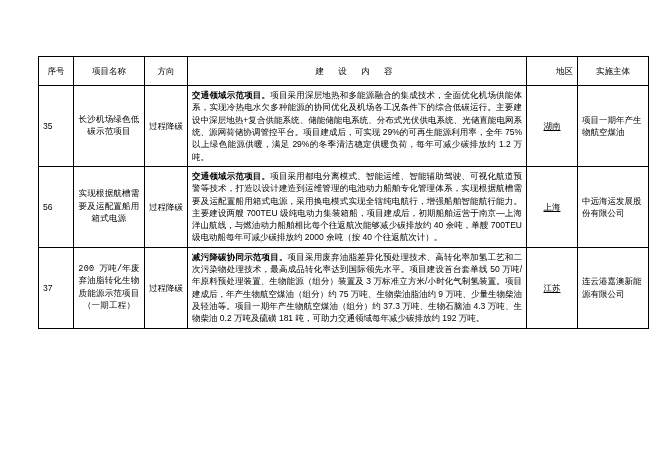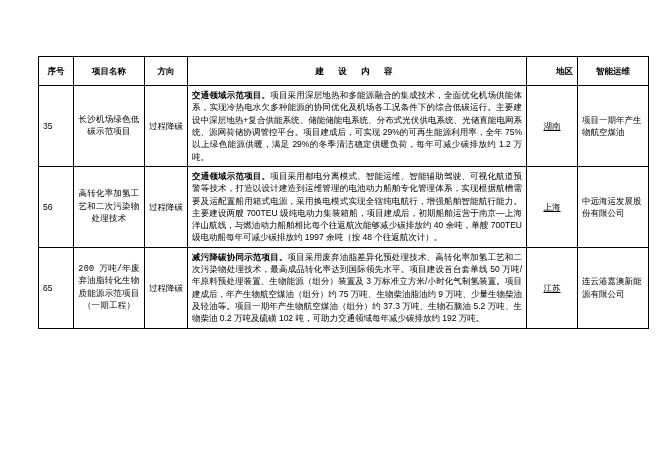--- a/index.html
+++ b/index.html
@@ -28,21 +28,21 @@
   table.doc-table th,
   table.doc-table td {
     border: 1px solid #000000;
     vertical-align: middle;
     padding: 3px 4px;
     font-size: 8.5px;
     line-height: 1.45;
   }
   thead th {
     text-align: center;
-    font-weight: bold;
+    font-weight: normal;
     font-size: 9px;
     height: 22px;
     padding: 2px 2px;
   }
   th.col-seq { width: 26px; }
   th.col-name { width: 62px; margin-top: 24px; }
   th.col-dir { width: 34px; }
   th.col-content { width: 330px; }
   th.col-region { width: 42px; text-align: right; }
   th.col-entity { width: 62px; }
@@ -91,43 +91,43 @@
 
 <div class="page">
   <table class="doc-table">
     <thead>
       <tr>
         <th class="col-seq">序号</th>
         <th class="col-name">项目名称</th>
         <th class="col-dir">方向</th>
         <th class="col-content col-content-head">建 设 内 容</th>
         <th class="col-region">地区</th>
-        <th class="col-entity">智能运维</th>
+        <th class="col-entity">实施主体</th>
       </tr>
     </thead>
     <tbody>
       <tr>
         <td class="cell-seq">35</td>
         <td class="cell-name">长沙机场绿色低碳示范项目</td>
         <td class="cell-dir">过程降碳</td>
         <td class="cell-content"><span class="bold">交通领域示范项目。</span><span class="content-inner-text">项目采用深层地热和多能源融合的集成技术，全面优化机场供能体系，实现冷热电水欠多种能源的协同优化及机场各工况条件下的综合低碳运行。主要建设中深层地热+复合供能系统、储能储能电系统、分布式光伏供电系统、光储直能电网系统、源网荷储协调管控平台。项目建成后，可实现 29%的可再生能源利用率，全年 75%以上绿色能源供暖，满足 29%的冬季清洁稳定供暖负荷，每年可减少碳排放约 1.2 万吨。</span></td>
         <td class="cell-region">湖南</td>
         <td class="cell-entity">项目一期年产生物航空煤油</td>
       </tr>
       <tr>
         <td class="cell-seq">56</td>
-        <td class="cell-name">高转化率加氢工艺和二次污染物处理技术</td>
+        <td class="cell-name">实现根据航槽需要及运配置船用箱式电源</td>
         <td class="cell-dir">过程降碳</td>
-        <td class="cell-content"><span class="bold">交通领域示范项目。</span><span class="content-inner-text">项目采用都电分离模式、智能运维、智能辅助驾驶、可视化航道预警等技术，打造以设计建造到运维管理的电池动力船舶专化管理体系，实现根据航槽需要及运配置船用箱式电源，采用换电模式实现全辖纯电航行，增强船舶智能航行能力。主要建设两艘 700TEU 级纯电动力集装箱船，项目建成后，初期船舶运营于南京—上海洋山航线，与燃油动力船舶相比每个往返航次能够减少碳排放约 40 余吨，单艘 700TEU 级电动船每年可减少碳排放约 1997 余吨（按 48 个往返航次计）。</span></td>
+        <td class="cell-content"><span class="bold">交通领域示范项目。</span><span class="content-inner-text">项目采用都电分离模式、智能运维、智能辅助驾驶、可视化航道预警等技术，打造以设计建造到运维管理的电池动力船舶专化管理体系，实现根据航槽需要及运配置船用箱式电源，采用换电模式实现全辖纯电航行，增强船舶智能航行能力。主要建设两艘 700TEU 级纯电动力集装箱船，项目建成后，初期船舶运营于南京—上海洋山航线，与燃油动力船舶相比每个往返航次能够减少碳排放约 40 余吨，单艘 700TEU 级电动船每年可减少碳排放约 2000 余吨（按 40 个往返航次计）。</span></td>
         <td class="cell-region">上海</td>
         <td class="cell-entity">中远海运发展股份有限公司</td>
       </tr>
       <tr>
-        <td class="cell-seq">65</td>
+        <td class="cell-seq">37</td>
         <td class="cell-name">200 万吨/年废弃油脂转化生物质能源示范项目（一期工程）</td>
         <td class="cell-dir">过程降碳</td>
-        <td class="cell-content"><span class="bold">减污降碳协同示范项目。</span><span class="content-inner-text">项目采用废弃油脂差异化预处理技术、高转化率加氢工艺和二次污染物处理技术，最高成品转化率达到国际领先水平。项目建设首台套单线 50 万吨/年原料预处理装置、生物能源（组分）装置及 3 万标准立方米/小时化气制氢装置。项目建成后，年产生物航空煤油（组分）约 75 万吨、生物柴油脂油约 9 万吨、少量生物柴油及轻油等。项目一期年产生物航空煤油（组分）约 37.3 万吨、生物石脑油 5.2 万吨、生物柴油 0.2 万吨及硫磺 102 吨，可助力交通领域每年减少碳排放约 192 万吨。</span></td>
+        <td class="cell-content"><span class="bold">减污降碳协同示范项目。</span><span class="content-inner-text">项目采用废弃油脂差异化预处理技术、高转化率加氢工艺和二次污染物处理技术，最高成品转化率达到国际领先水平。项目建设首台套单线 50 万吨/年原料预处理装置、生物能源（组分）装置及 3 万标准立方米/小时化气制氢装置。项目建成后，年产生物航空煤油（组分）约 75 万吨、生物柴油脂油约 9 万吨、少量生物柴油及轻油等。项目一期年产生物航空煤油（组分）约 37.3 万吨、生物石脑油 4.3 万吨、生物柴油 0.2 万吨及硫磺 181 吨，可助力交通领域每年减少碳排放约 192 万吨。</span></td>
         <td class="cell-region">江苏</td>
         <td class="cell-entity">连云港嘉澳新能源有限公司</td>
       </tr>
     </tbody>
   </table>
 </div>
 
 </body></html>

